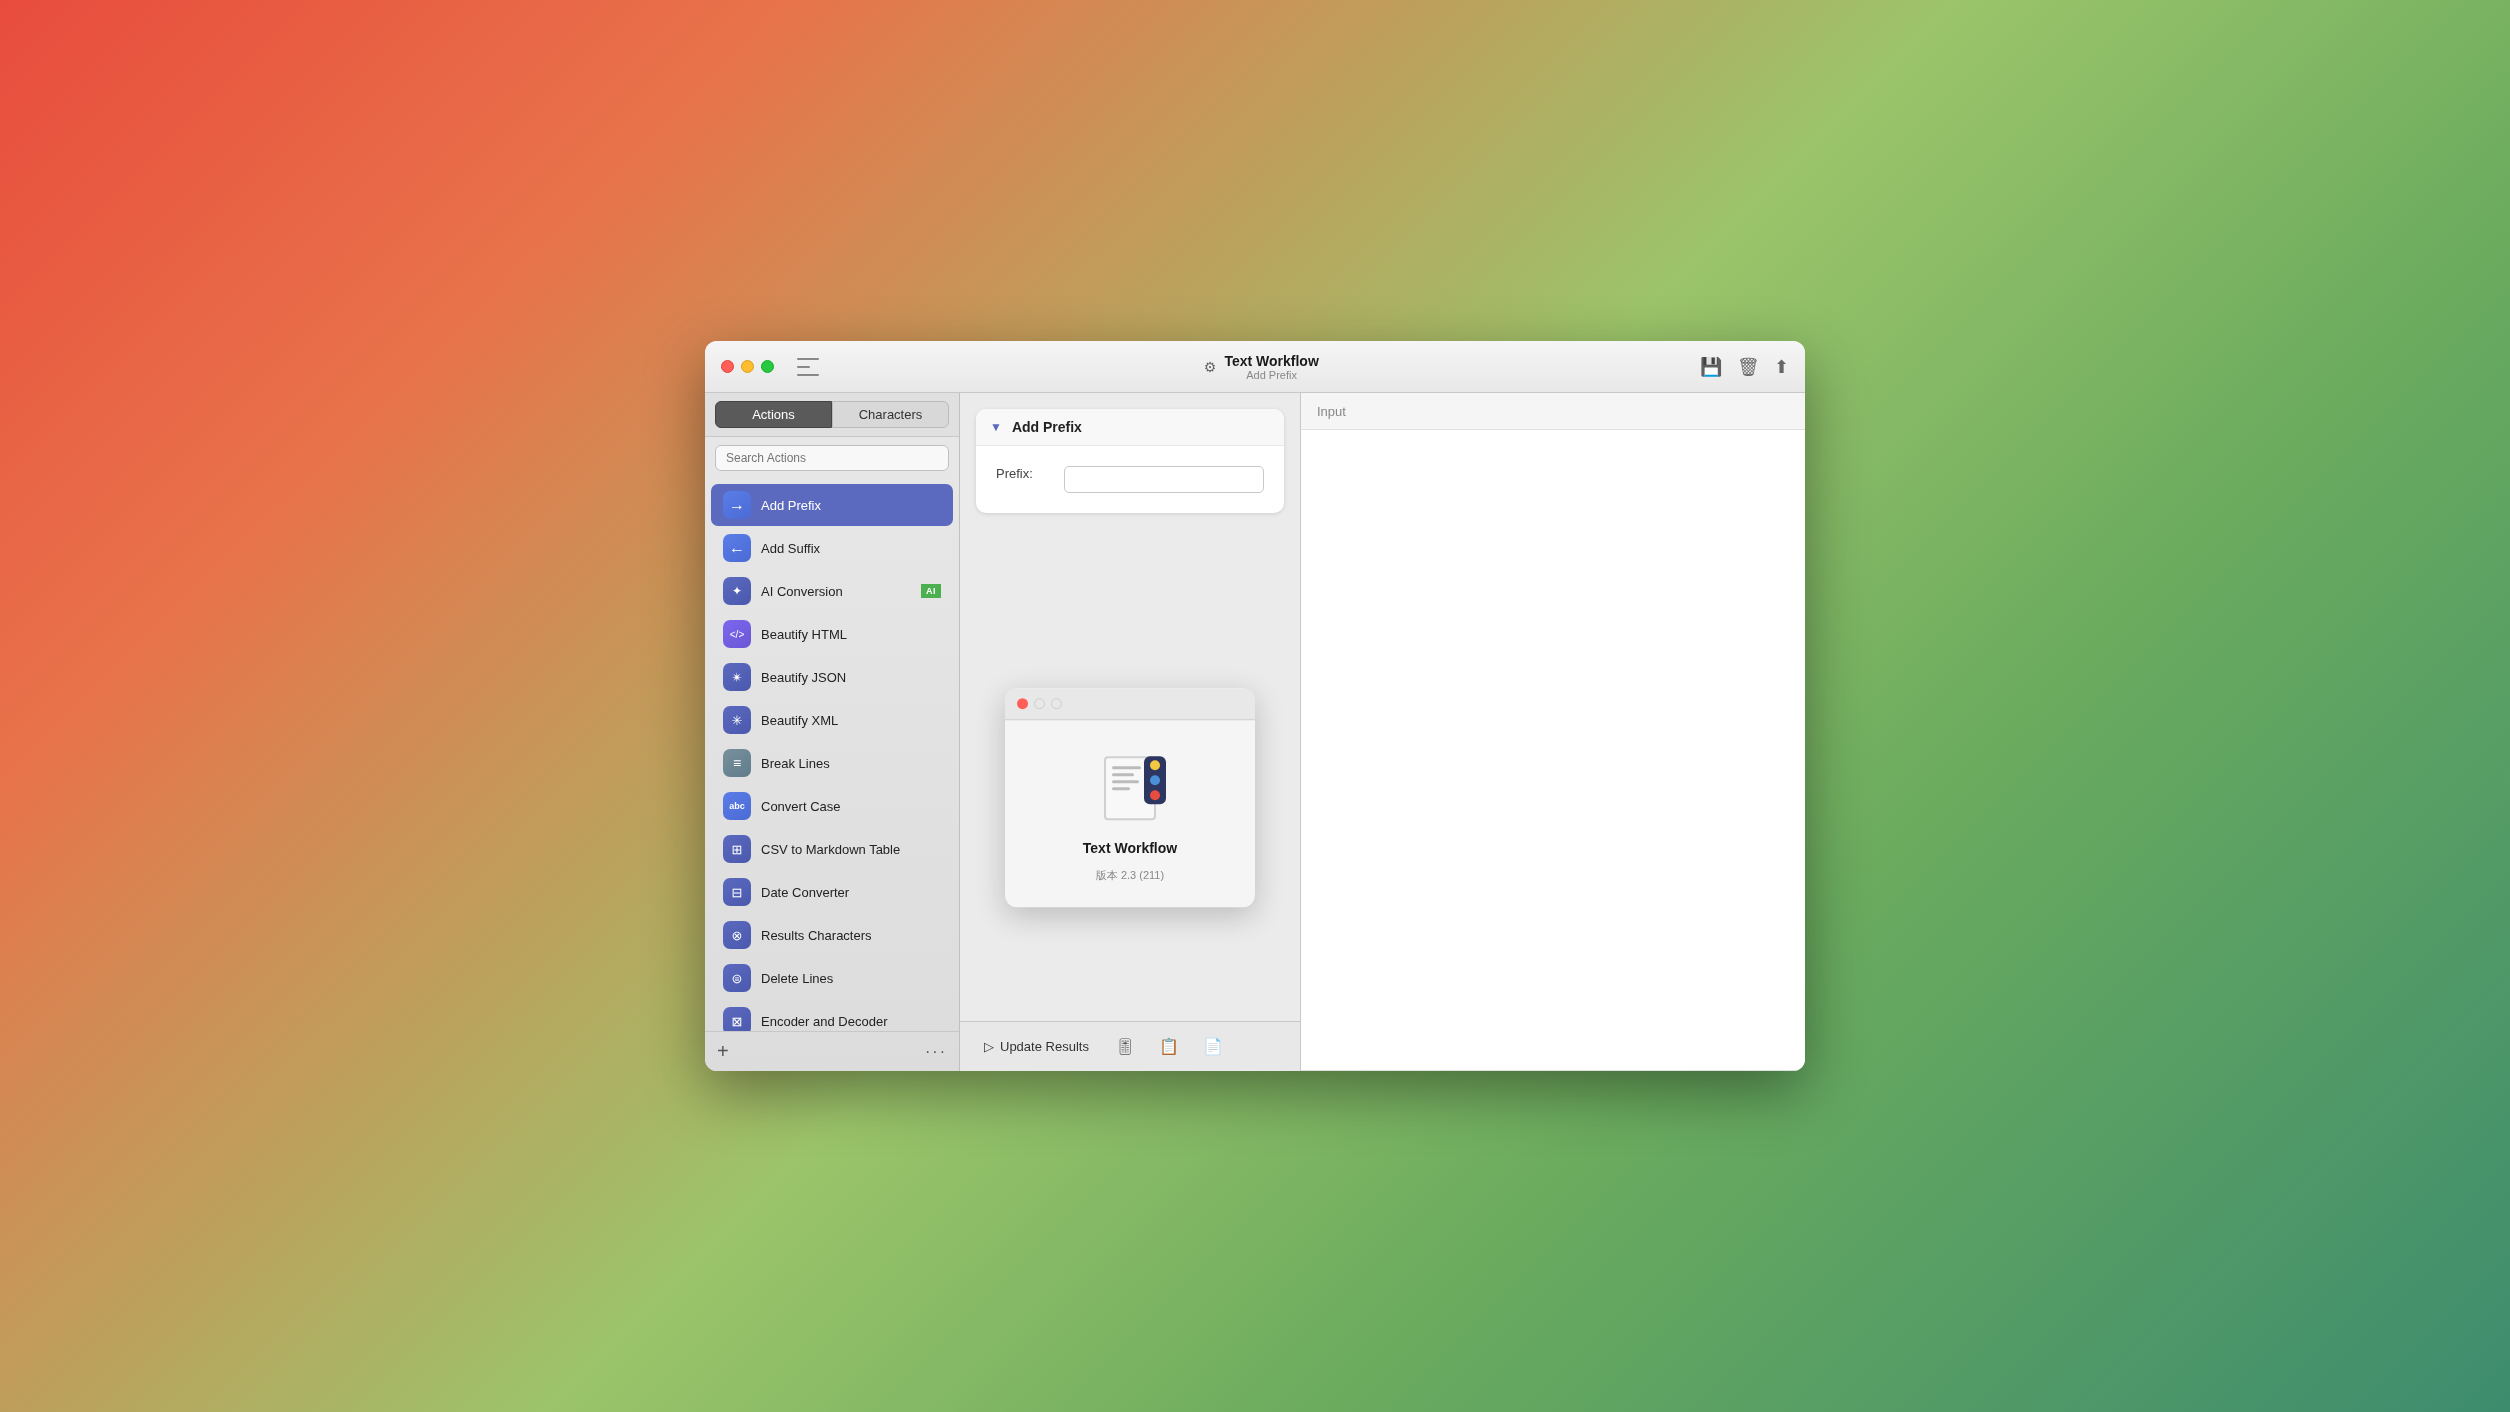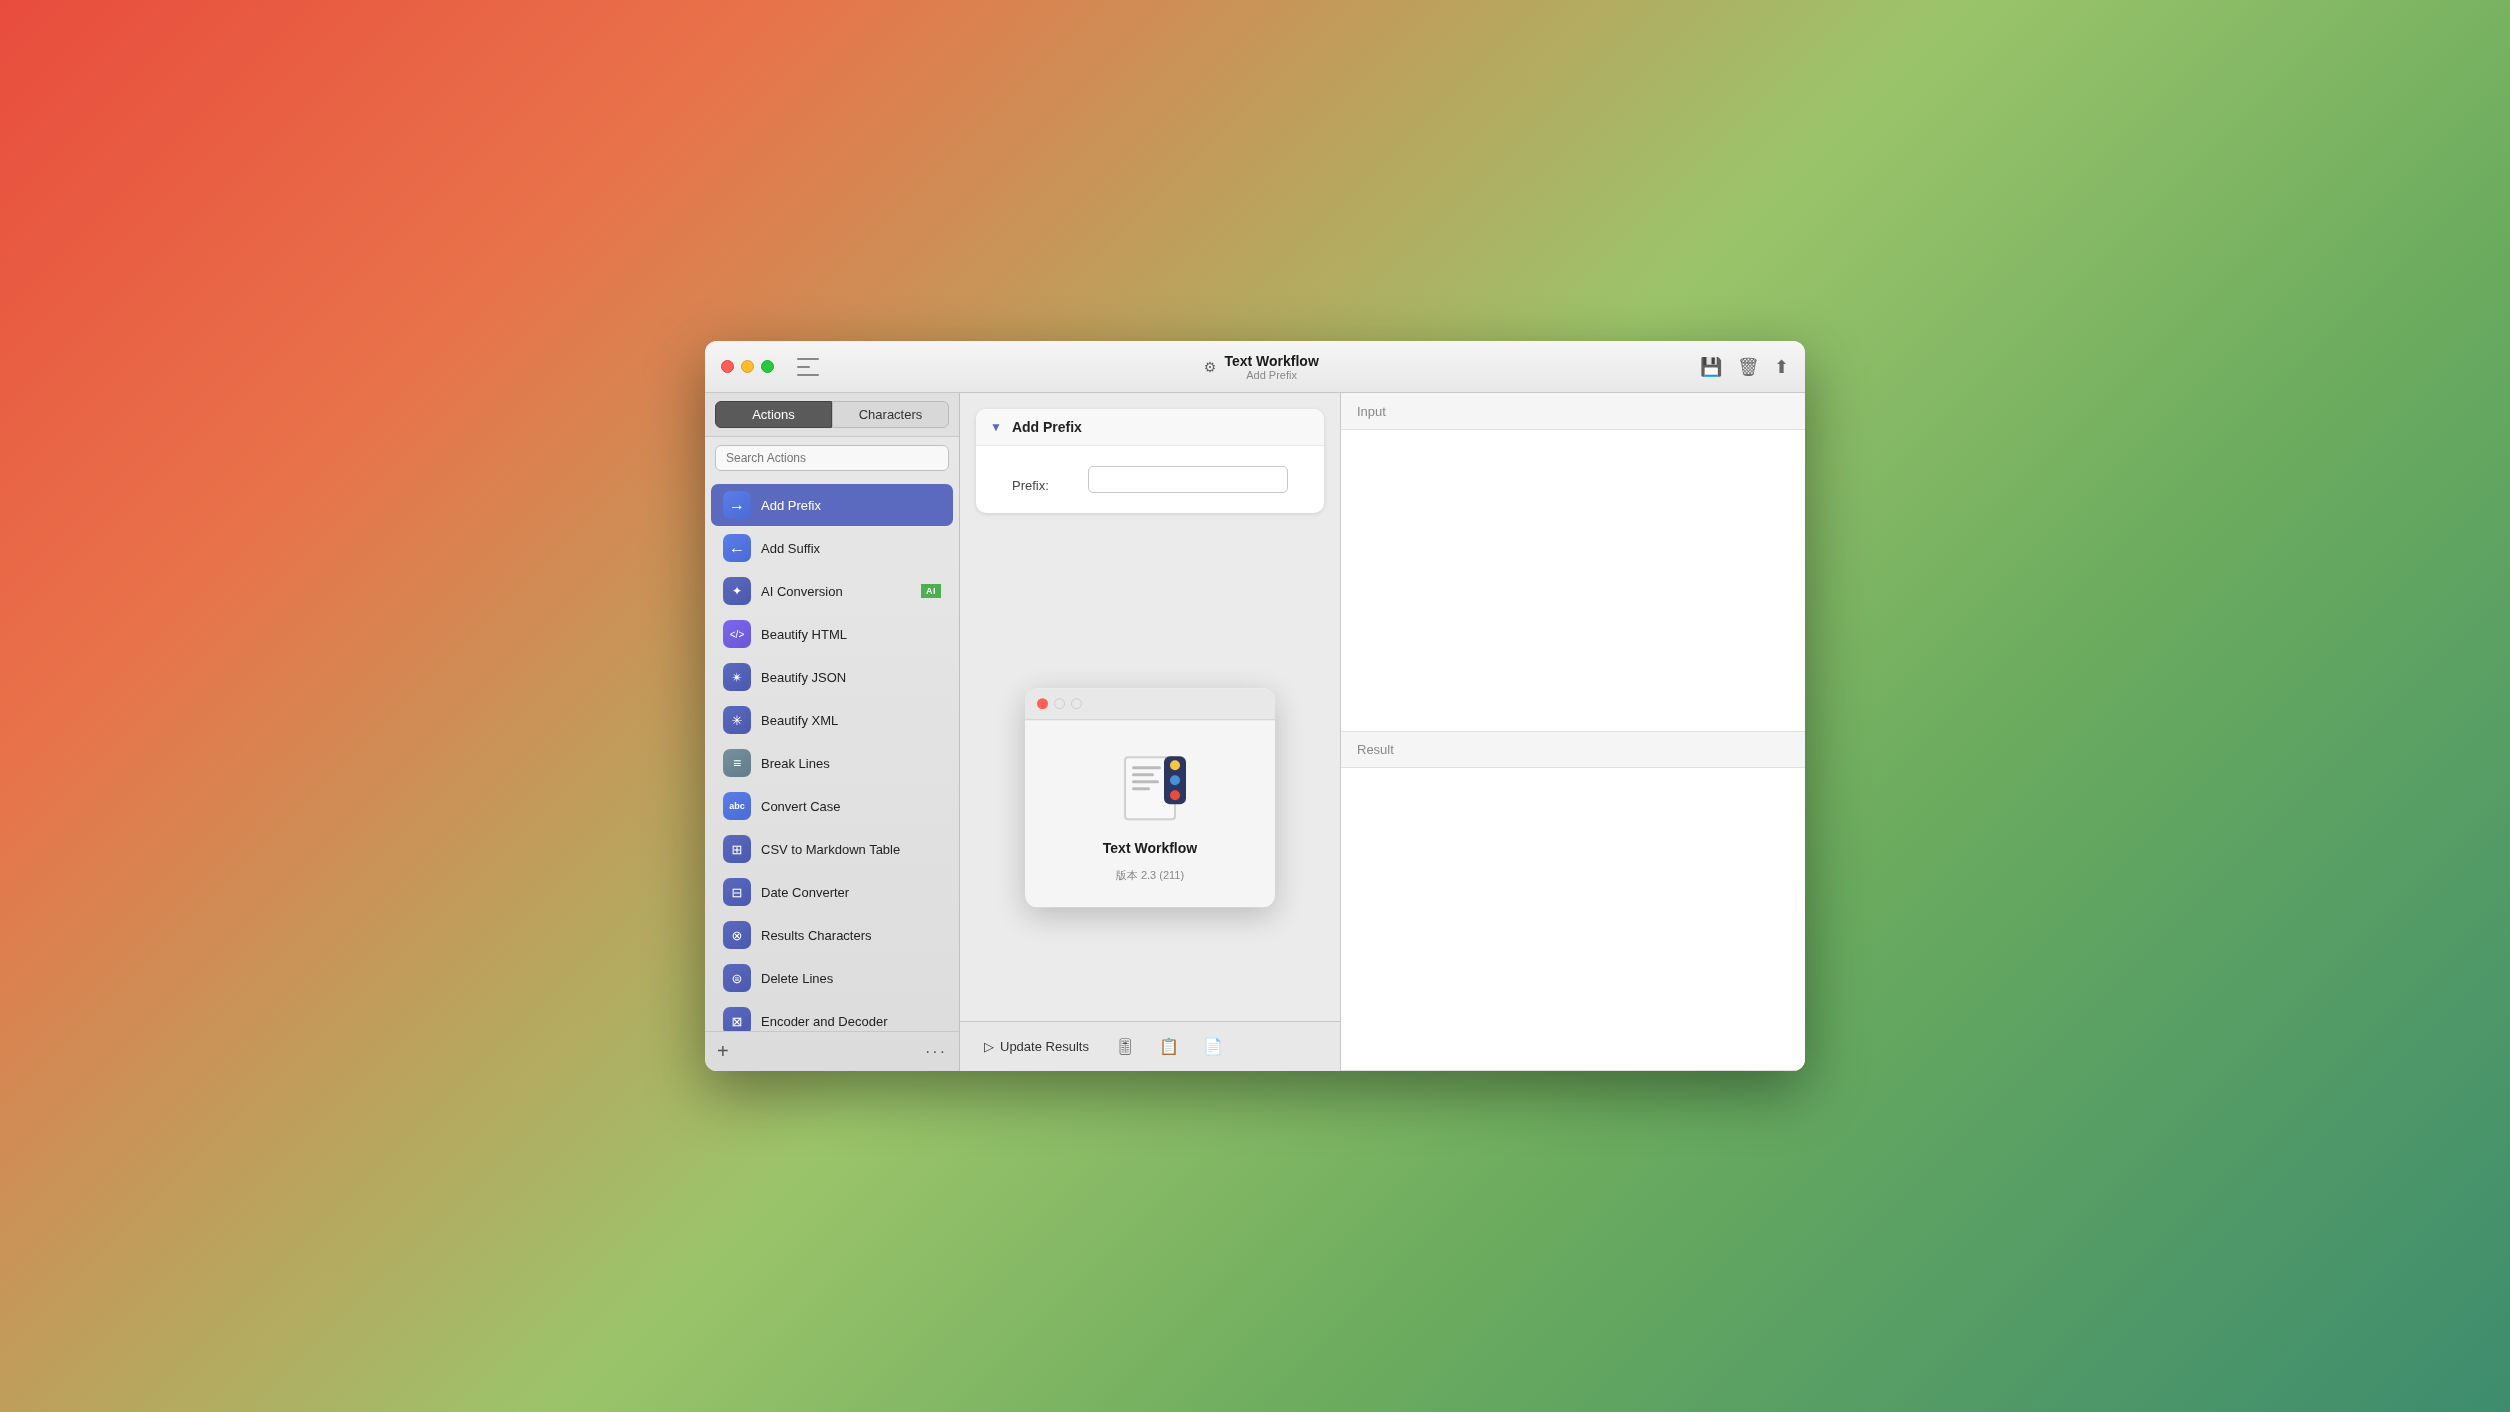--- a/index.html
+++ b/index.html
@@ -261,24 +261,24 @@
     .collapse-arrow {
       color: #5b6abf;
       font-size: 12px;
     }
     .card-title {
       font-size: 14px;
       font-weight: 600;
       color: #222;
     }
     .action-card-body {
-      padding: 20px 36px;
-      display: flex;
-      align-items: flex-end;
-      gap: 16px;
+      padding: 20px 20px;
+      display: flex;
+      align-items: flex-start;
+      gap: 8px;
     }
     .field-label {
       font-size: 13px;
       color: #444;
       min-width: 60px;
     }
     .field-input {
       flex: 1;
       padding: 5px 10px;
       border: 1px solid #c8c8c8;
@@ -642,22 +642,15 @@
 
     <div class="right-panel">
       <div class="right-section">
         <div class="right-section-header">
           <span class="right-section-title">Input</span>
           <span class="right-section-more">···</span>
         </div>
         <div class="right-section-content">
         </div>
       </div>
-      <div class="right-section">
-        <div class="right-section-header">
-          <span class="right-section-title">Result</span>
-        </div>
-        <div class="right-section-content">
-        </div>
-      </div>
     </div>
   </div>
 </div>
 
 </body></html>

